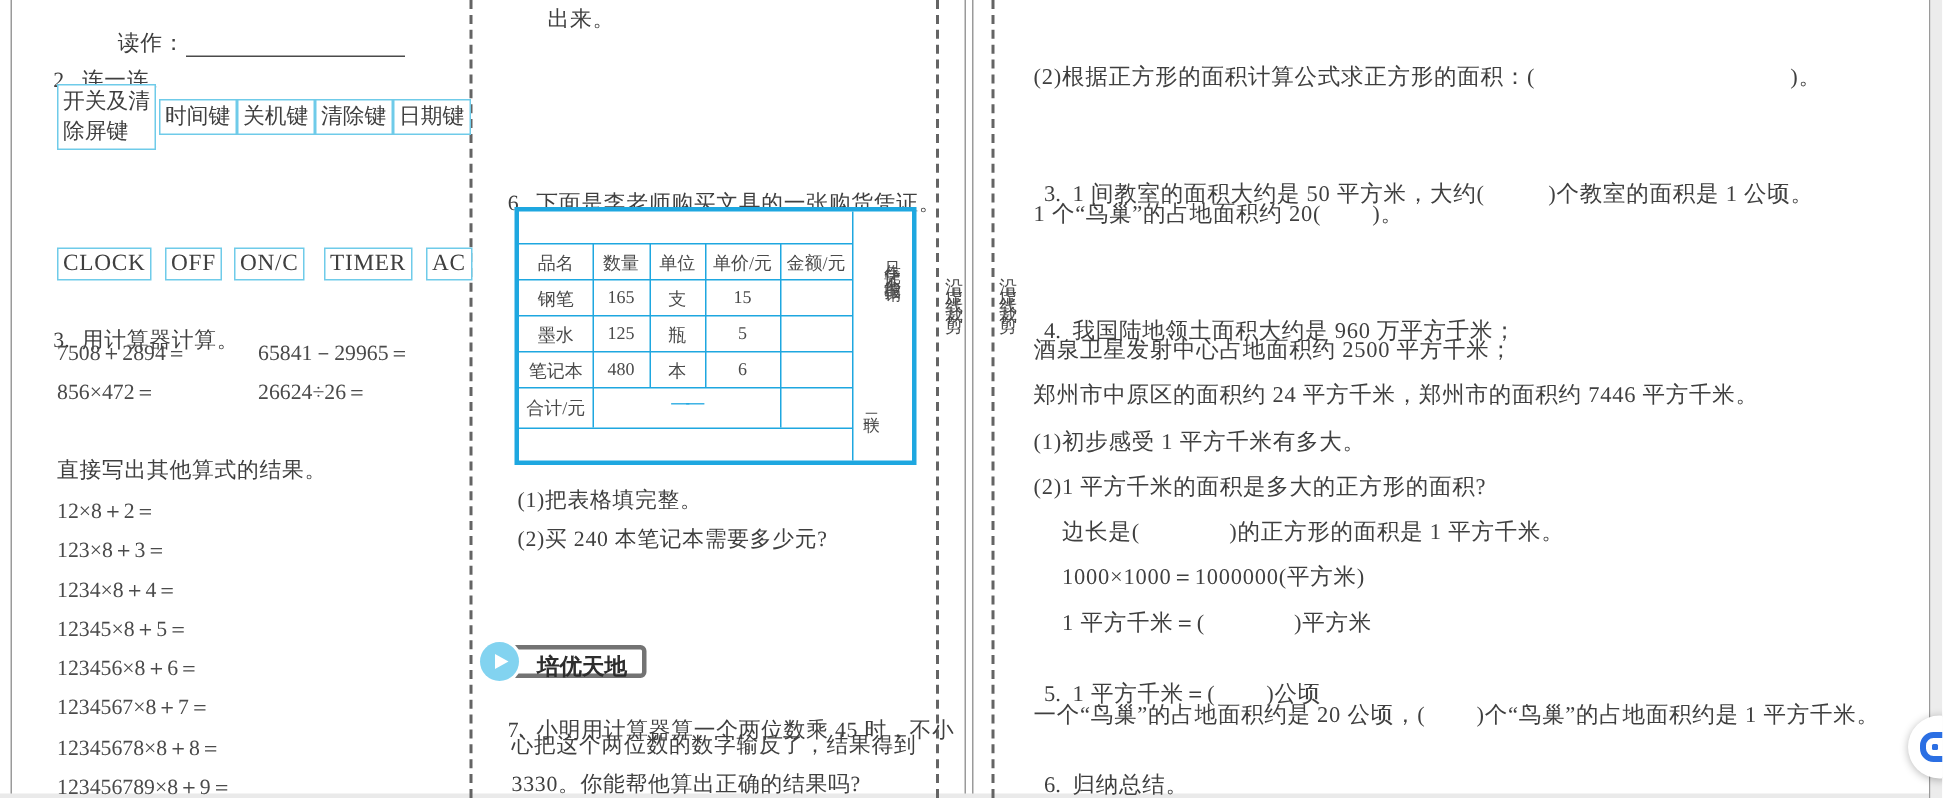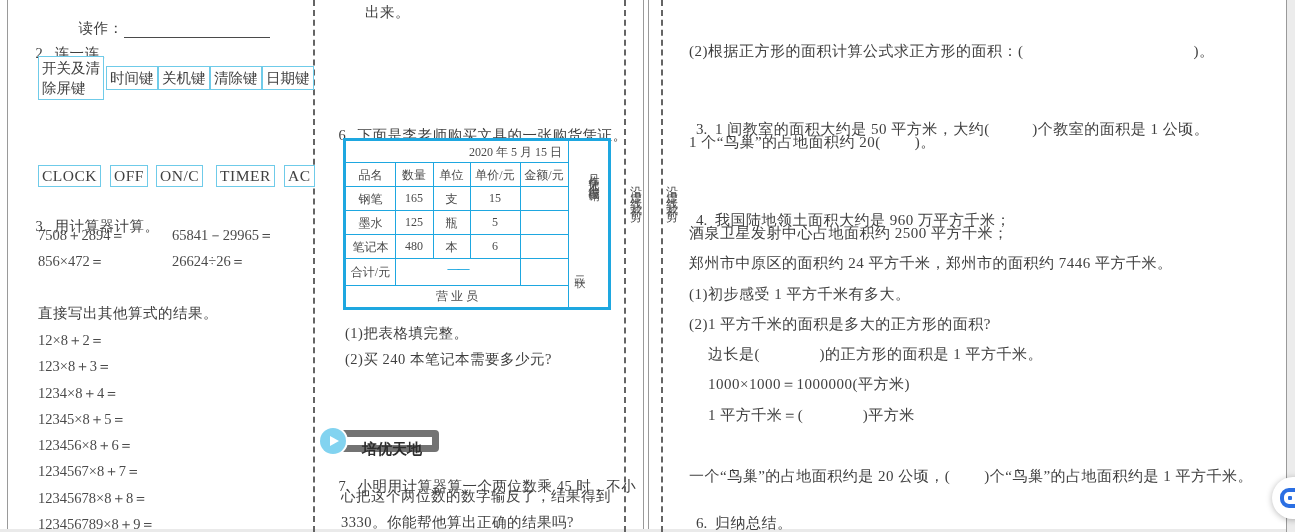--- a/index.html
+++ b/index.html
@@ -19,21 +19,21 @@
   .kbox.en{font-size:15.5px;letter-spacing:.5px;line-height:18px;}
   
   .rtable{position:absolute;left:343px;top:138px;width:268px;height:172px;border:3px solid #1ea7e0;background:#fff;box-sizing:border-box;}
   .rt-in{position:relative;width:262px;height:166px;}
   .hl{position:absolute;height:1px;background:#1ea7e0;left:0;width:222px;}
   .vl{position:absolute;width:1px;background:#1ea7e0;}
   .tcell{position:absolute;font-size:12px;color:#4a4a4a;text-align:center;white-space:pre;}
   .dash{color:#1ea7e0;letter-spacing:-2px;font-weight:bold;}
   .vtext{position:absolute;writing-mode:vertical-rl;font-size:11px;letter-spacing:2.5px;color:#4a4a4a;}
   
-  .badge-box{position:absolute;left:331px;top:430px;height:22px;padding:1px 10px 0 24px;border:7px solid #737373;
+  .badge-box{position:absolute;left:331px;top:430px;height:22px;padding:1px 10px 0 24px;border:3px solid #737373;
              border-radius:4px;background:#fff;font-family:"Liberation Sans","DejaVu Sans",sans-serif;
              font-weight:bold;font-size:15px;color:#2d2d2d;line-height:21px;box-sizing:border-box;}
   .badge-circle{position:absolute;left:320px;top:428px;width:26px;height:26px;border-radius:50%;
                 background:#82d3f0;display:flex;align-items:center;justify-content:center;z-index:2;
                 box-shadow:0 0 0 2px #ffffff;}
   .play-tri{width:0;height:0;border-left:9px solid #fff;border-top:5.5px solid transparent;
             border-bottom:5.5px solid transparent;margin-left:3px;}
   
   .assistant{position:absolute;left:1272px;top:477px;width:42px;height:42px;border-radius:50%;background:#fff;
              box-shadow:0 1px 6px rgba(0,0,0,.28);display:flex;align-items:center;justify-content:center;z-index:6;cursor:pointer;}
@@ -114,21 +114,20 @@
       <div class="hl" style="top:69px"></div>
       <div class="hl" style="top:93px"></div>
       <div class="hl" style="top:117px"></div>
       <div class="hl" style="top:144px"></div>
       <div class="vl" style="left:49px;top:21px;height:123px"></div>
       <div class="vl" style="left:87px;top:21px;height:96px"></div>
       <div class="vl" style="left:124px;top:21px;height:96px"></div>
       <div class="vl" style="left:174px;top:21px;height:123px"></div>
       <div class="vl" style="left:222px;top:0;height:166px"></div>
 
-      <div class="tcell" style="left:0;top:3px;width:216px;text-align:right">2020 年 5 月 15 日</div>
 
       <div class="tcell" style="left:0;top:26px;width:49px">品名</div>
       <div class="tcell" style="left:49px;top:26px;width:38px">数量</div>
       <div class="tcell" style="left:87px;top:26px;width:37px">单位</div>
       <div class="tcell" style="left:124px;top:26px;width:50px">单价/元</div>
       <div class="tcell" style="left:174px;top:26px;width:48px">金额/元</div>
 
       <div class="tcell" style="left:0;top:50px;width:49px">钢笔</div>
       <div class="tcell" style="left:49px;top:50px;width:38px">165</div>
       <div class="tcell" style="left:87px;top:50px;width:37px">支</div>
@@ -140,21 +139,20 @@
       <div class="tcell" style="left:124px;top:74px;width:50px">5</div>
 
       <div class="tcell" style="left:0;top:98px;width:49px">笔记本</div>
       <div class="tcell" style="left:49px;top:98px;width:38px">480</div>
       <div class="tcell" style="left:87px;top:98px;width:37px">本</div>
       <div class="tcell" style="left:124px;top:98px;width:50px">6</div>
 
       <div class="tcell" style="left:0;top:123px;width:49px">合计/元</div>
       <div class="tcell dash" style="left:49px;top:120px;width:125px">——</div>
 
-      <div class="tcell" style="left:0;top:147px;width:222px">营 业 员</div>
 
       <div class="vtext" style="left:240px;top:24px">只作凭证不能报销</div>
       <div class="vtext" style="left:226px;top:126px">二联</div>
     </div>
   </div>
 
   <div class="line c1" style="left:345px;top:324px">(1)把表格填完整。</div>
   <div class="line c1" style="left:345px;top:350px">(2)买 240 本笔记本需要多少元?</div>
 
   <div class="badge-box">培优天地</div>
@@ -176,20 +174,23 @@
   <div class="line" style="left:679px;top:194px">
     <span class="num">4.</span><span>我国陆地领土面积大约是 960 万平方千米；</span>
   </div>
   <div class="line" style="left:689px;top:224px">酒泉卫星发射中心占地面积约 2500 平方千米；</div>
   <div class="line" style="left:689px;top:254px">郑州市中原区的面积约 24 平方千米，郑州市的面积约 7446 平方千米。</div>
   <div class="line" style="left:689px;top:285px">(1)初步感受 1 平方千米有多大。</div>
   <div class="line" style="left:689px;top:315px">(2)1 平方千米的面积是多大的正方形的面积?</div>
   <div class="line" style="left:708px;top:345px">边长是(              )的正方形的面积是 1 平方千米。</div>
   <div class="line" style="left:708px;top:375px">1000×1000＝1000000(平方米)</div>
   <div class="line" style="left:708px;top:406px">1 平方千米＝(              )平方米</div>
+  <div class="line" style="left:679px;top:436px">
+    <span class="num">5.</span><span>1 平方千米＝(        )公顷</span>
+  </div>
   <div class="line" style="left:689px;top:467px">一个“鸟巢”的占地面积约是 20 公顷，(        )个“鸟巢”的占地面积约是 1 平方千米。</div>
   <div class="line" style="left:679px;top:497px">
     <span class="num">6.</span><span>归纳总结。</span>
   </div>
 
   <div class="assistant">
     <div class="bot">
       <span class="eye"></span>
       <span class="eye"></span>
     </div>

